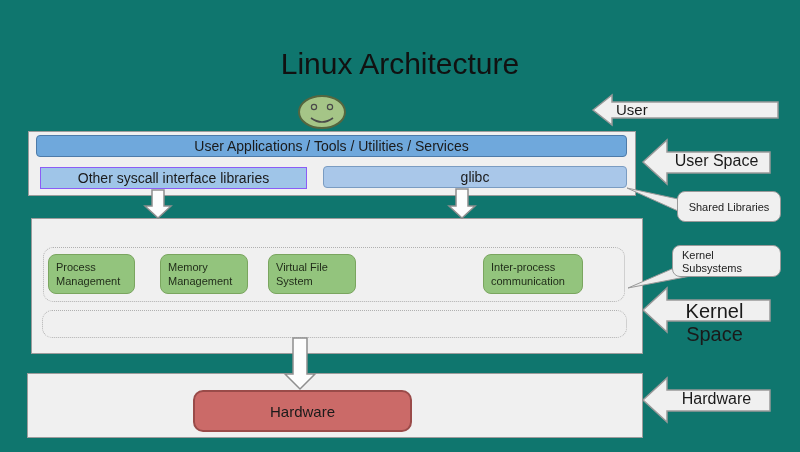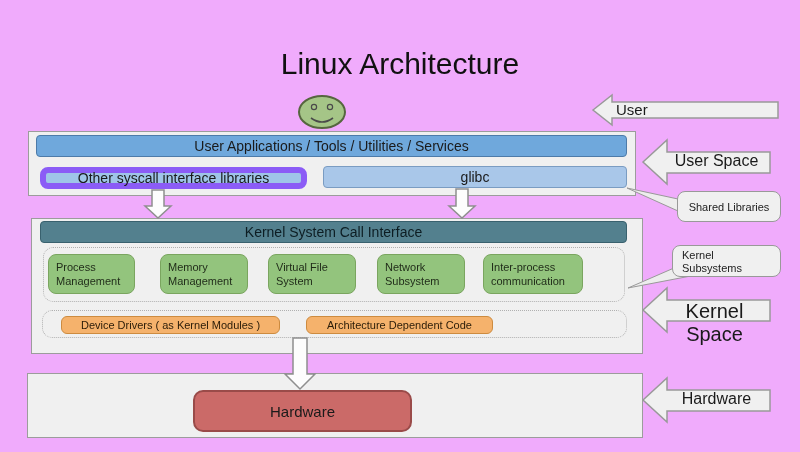--- a/index.html
+++ b/index.html
@@ -1,17 +1,17 @@
 <!DOCTYPE html>
 <html><head>
 <meta charset="utf-8">
 <style>
   html,body { margin:0; padding:0; background:#fff; }
   .canvas {
-    position:relative; width:800px; height:452px; background:#f0abfc;
+    position:relative; width:800px; height:452px; background:#0f766e;
     font-family:"Liberation Sans", sans-serif; overflow:hidden; color:#1a1a1a;
   }
   * { box-sizing:border-box; }
   .title {
     position:absolute; top:47px; left:0; width:100%; text-align:center;
     font-size:30px; color:#111;
   }
   .container {
     position:absolute; background:#f0f0f0; border:1px solid #9c9c9c;
   }
@@ -22,21 +22,21 @@
   .bar, .lib, .gbox, .obox, .hwbox {
     position:absolute; display:flex; align-items:center; justify-content:center;
     text-align:center;
   }
   .apps-bar {
     left:36px; top:135px; width:591px; height:22px;
     background:#6fa8dc; border:1px solid #4d7ba9; border-radius:4px; font-size:14px;
   }
   .lib-left {
     left:40px; top:167px; width:267px; height:22px;
-    background:#9fc5e8; border:6px solid #8b5cf6; border-radius:8px; font-size:14px;
+    background:#9fc5e8; border:1px solid #8b5cf6; border-radius:0; font-size:14px;
   }
   .lib-right {
     left:323px; top:166px; width:304px; height:22px;
     background:#a9c7e9; border:1px solid #7a9cc2; border-radius:4px; font-size:14px;
   }
   .ksci {
     left:40px; top:221px; width:587px; height:22px;
     background:#53808e; border:1px solid #39616e; border-radius:4px;
     font-size:14px; color:#0d1d23;
   }
@@ -94,30 +94,26 @@
   <div class="title">Linux Architecture</div>
 
   <div class="container user-space"></div>
   <div class="container kernel-space"></div>
   <div class="container hw-section"></div>
 
   <div class="bar apps-bar">User Applications / Tools / Utilities / Services</div>
   <div class="lib lib-left">Other syscall interface libraries</div>
   <div class="lib lib-right">glibc</div>
 
-  <div class="bar ksci">Kernel System Call Interface</div>
   <div class="dotted dotted1"></div>
   <div class="gbox g1">Process Management</div>
   <div class="gbox g3">Virtual File System</div>
   <div class="gbox g2">Memory Management</div>
-  <div class="gbox g4">Network Subsystem</div>
   <div class="gbox g5">Inter-process communication</div>
   <div class="dotted dotted2"></div>
-  <div class="obox o1">Device Drivers ( as Kernel Modules )</div>
-  <div class="obox o2">Architecture Dependent Code</div>
 
   <div class="hwbox">Hardware</div>
 
   <svg class="overlay" viewBox="0 0 800 452">
 
     <g>
       <ellipse cx="322" cy="112" rx="23" ry="16" fill="#a5c587" stroke="#56663f" stroke-width="2"></ellipse>
       <circle cx="314" cy="107" r="2.6" fill="#a5c587" stroke="#4a4a4a" stroke-width="1.2"></circle>
       <circle cx="330" cy="107" r="2.6" fill="#a5c587" stroke="#4a4a4a" stroke-width="1.2"></circle>
       <path d="M311,118 Q322,126 333,118" stroke="#4a4a4a" stroke-width="1.6" fill="none"></path>

